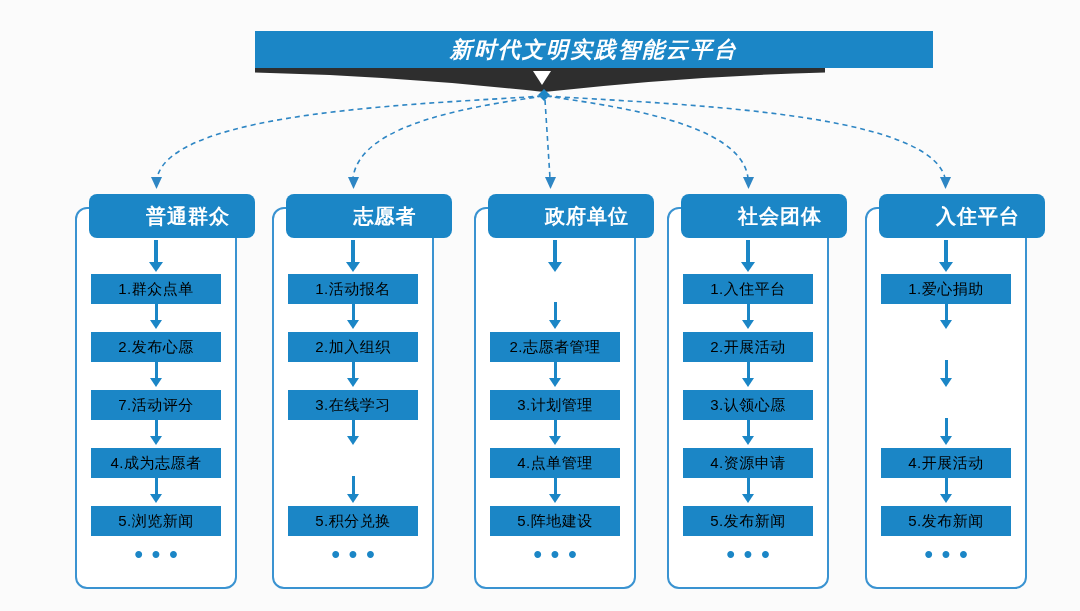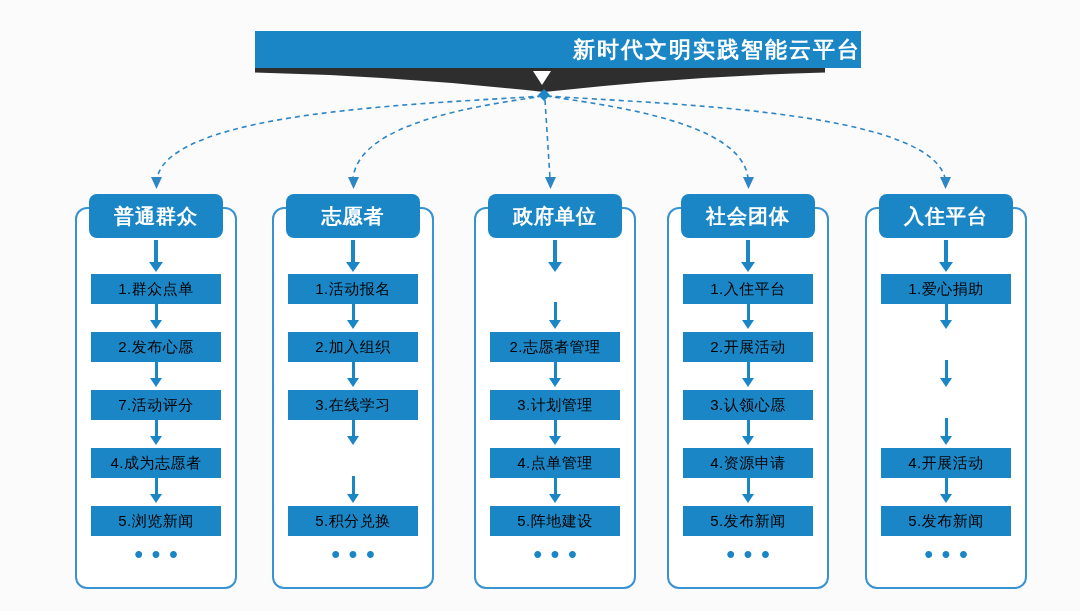--- a/index.html
+++ b/index.html
@@ -6,42 +6,43 @@
   body{
     width:1080px;height:611px;
     background:#fbfbfb;
     font-family:"Liberation Sans","DejaVu Sans",sans-serif;
     position:relative;overflow:hidden;
   }
   .stage{position:absolute;inset:0;}
 
   
   .banner{
-    position:absolute;left:255px;top:31px;width:606px;height:37px;
+    position:absolute;left:255px;top:31px;width:678px;height:37px;
     background:#1b86c6;color:#fff;
-    display:flex;align-items:center;justify-content:flex-end;
+    display:flex;align-items:center;justify-content:center;
     font-size:22px;font-weight:bold;letter-spacing:2px;
     z-index:3;
+    font-style:italic;
   }
 
   
   .deco{position:absolute;left:0;top:0;z-index:2;}
 
   
   .cols{position:absolute;left:0;top:194px;width:1080px;height:400px;z-index:3;}
   .col{position:absolute;top:0;width:164px;height:400px;}
   .col .frame{
     position:absolute;left:1px;right:1px;top:13px;height:378px;
     border:2px solid #3a93d1;border-radius:12px;background:#ffffff;
   }
   .col .chead{
     position:absolute;left:15px;top:0;width:134px;height:44px;
     background:#1b86c6;border-radius:8px;color:#fff;
     display:flex;align-items:center;justify-content:center;
-    font-size:20px;font-weight:bold;letter-spacing:1px;
+    font-size:20px;font-weight:bold;letter-spacing:1px;padding-left:32px;
   }
   .item{
     position:absolute;left:17px;width:130px;height:30px;
     background:#1b86c6;color:#000000;
     display:flex;align-items:center;justify-content:center;
     font-size:15px;letter-spacing:0.5px;
   }
   .i0{top:80px}.i1{top:138px}.i2{top:196px}.i3{top:254px}.i4{top:312px}
 
   .varrow{

